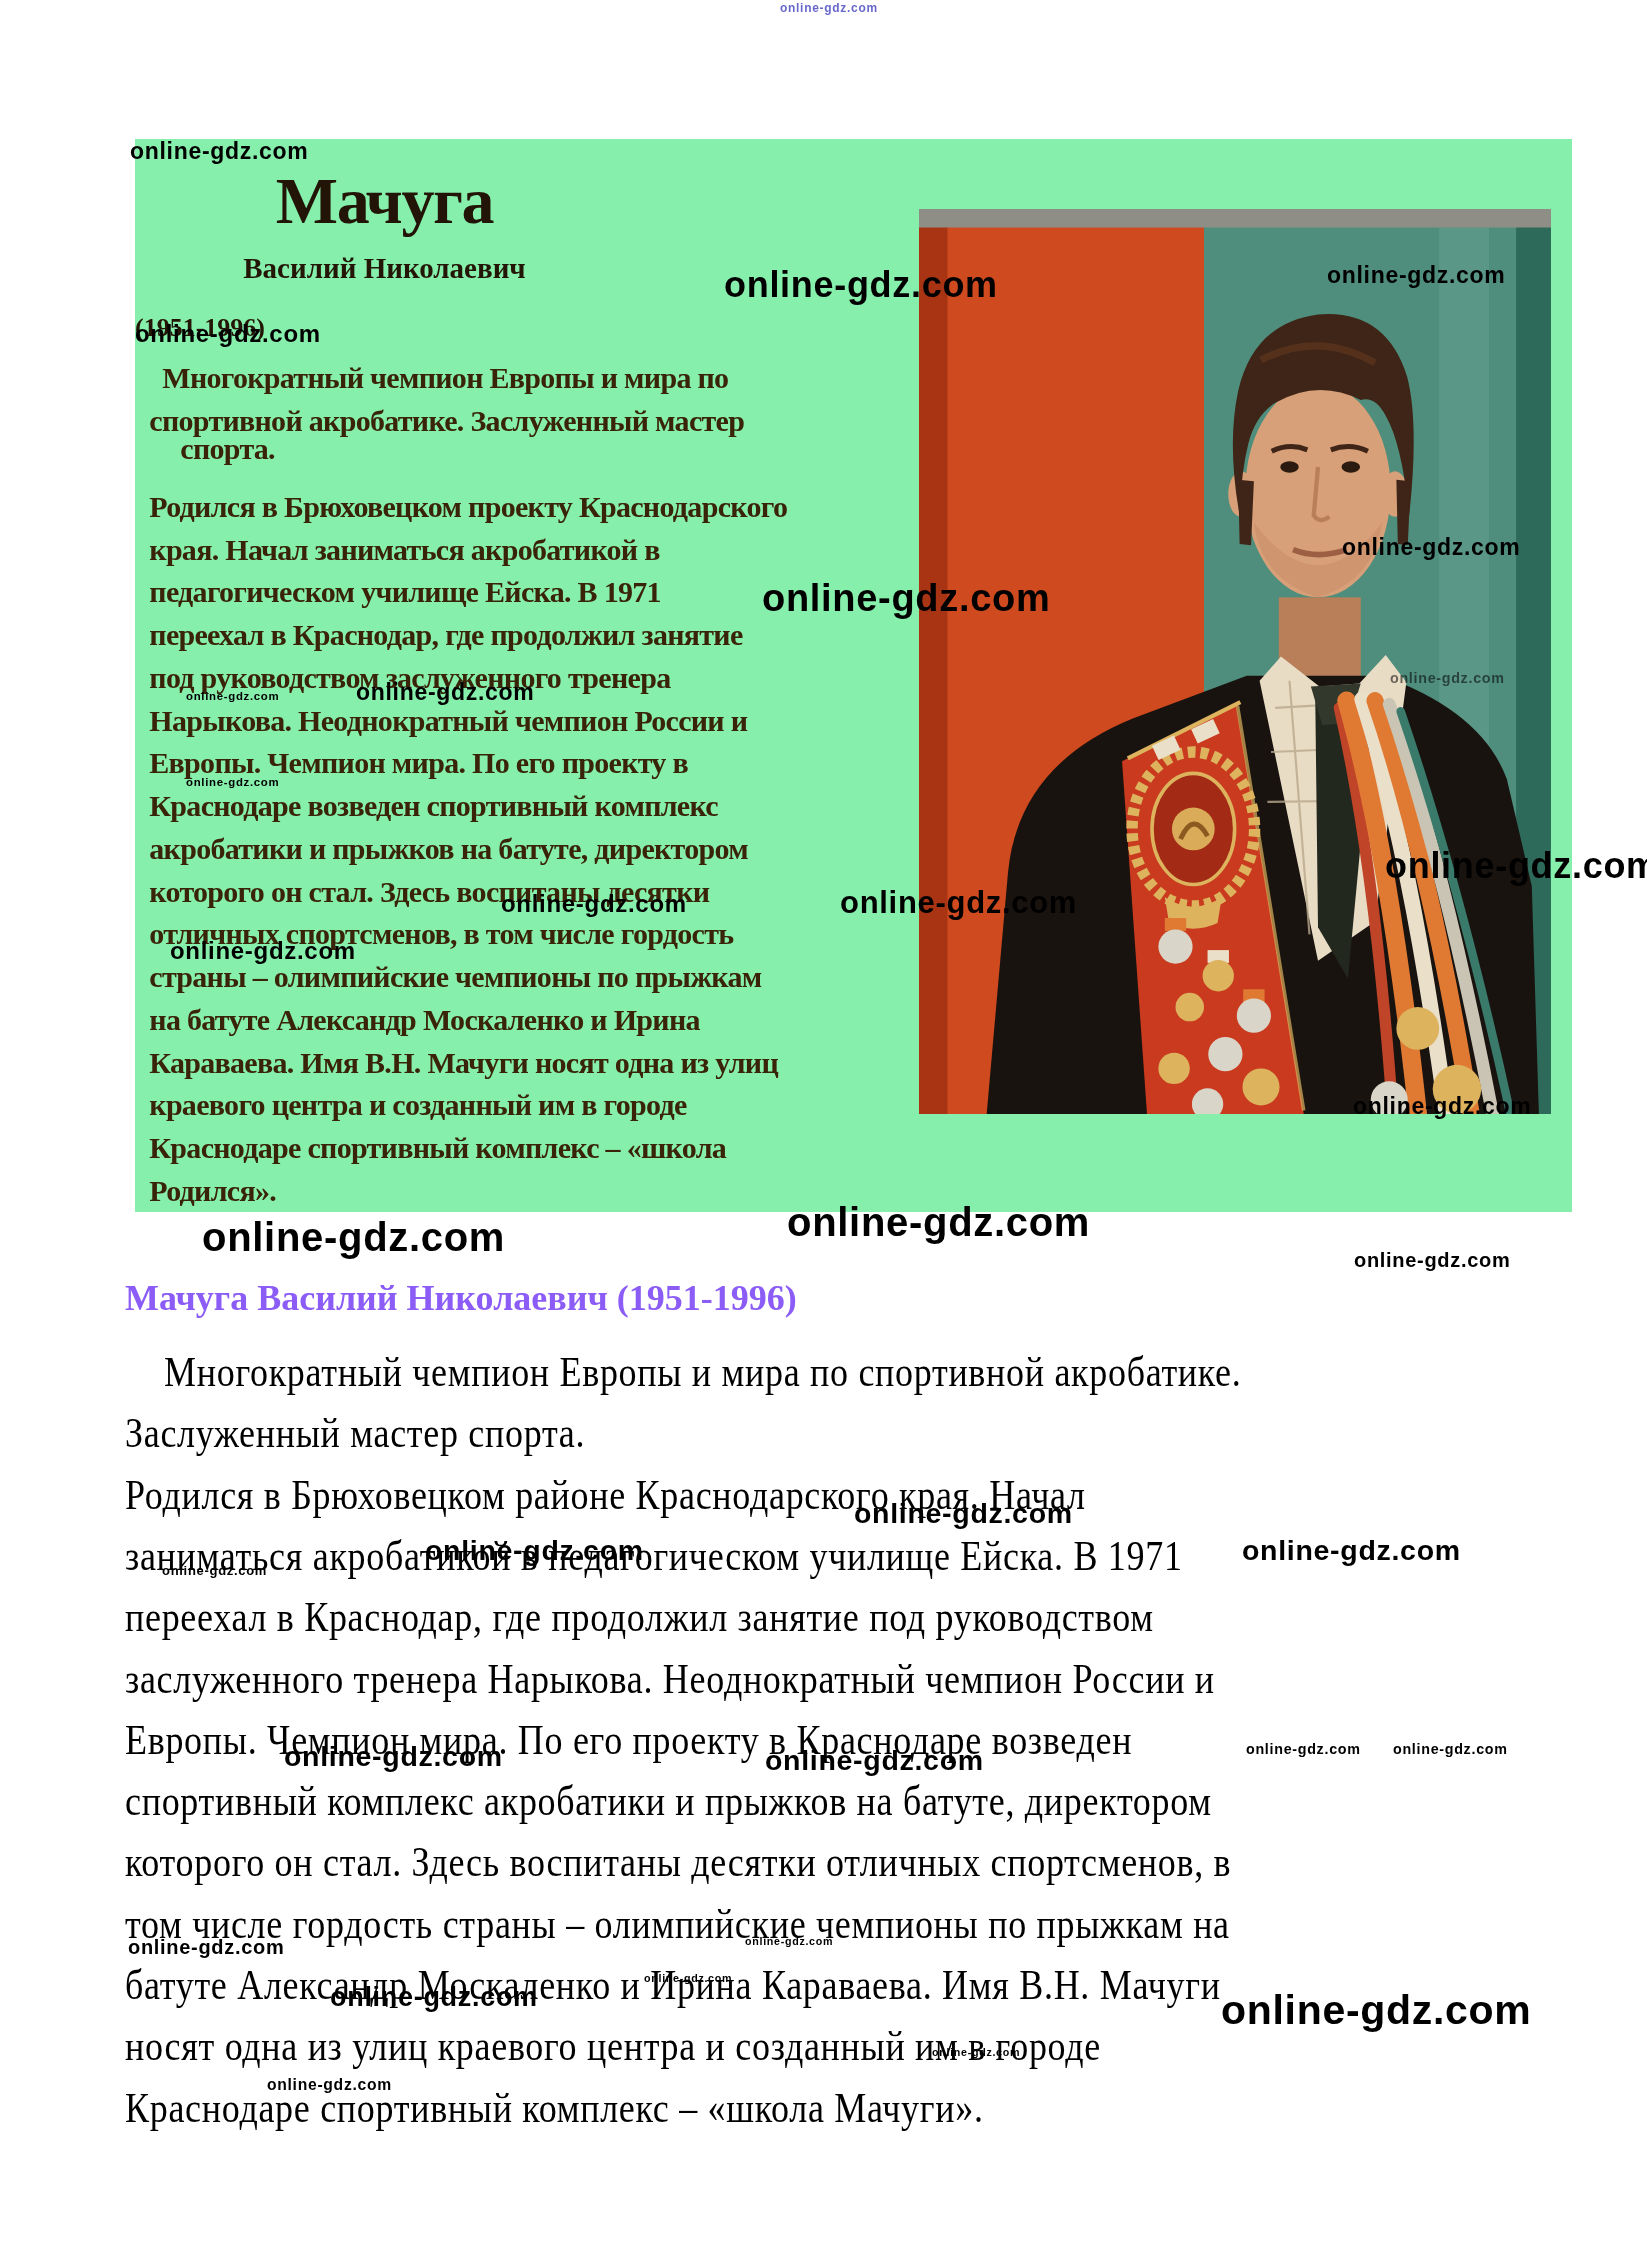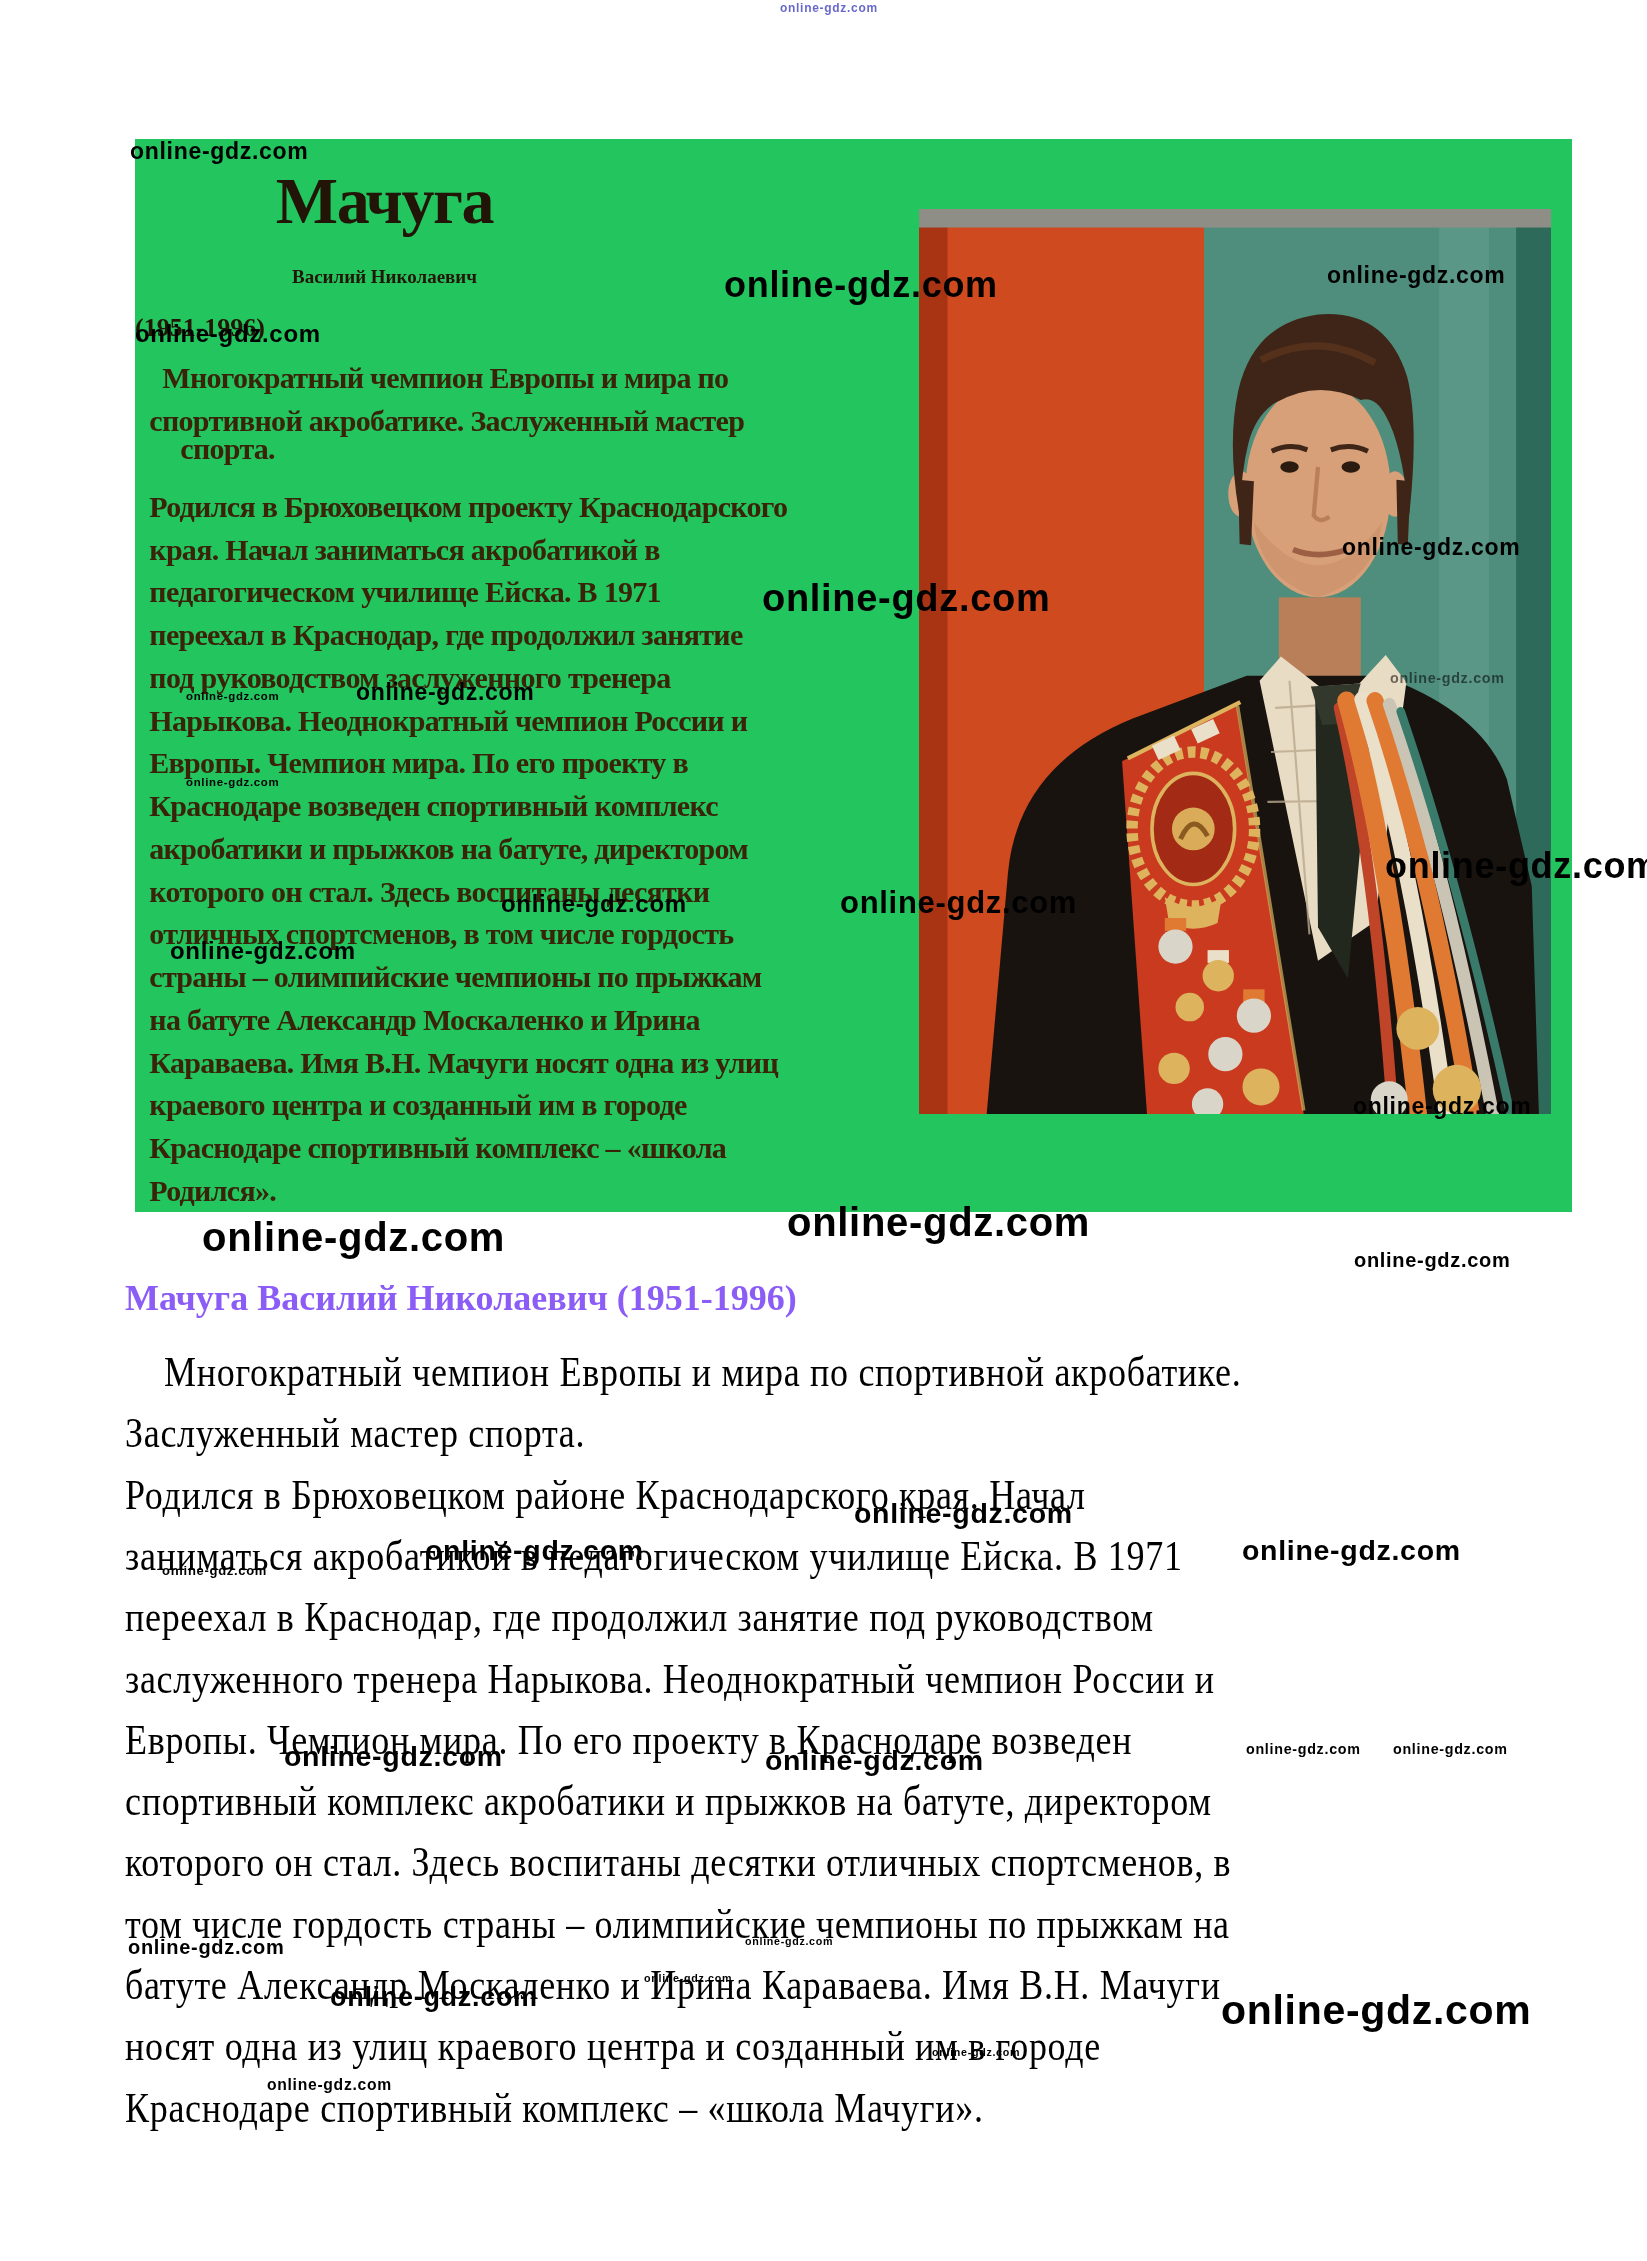--- a/index.html
+++ b/index.html
@@ -2,22 +2,22 @@
 <html style="--ph-red: #cf4a1e; --ph-redDark: #a83414; --ph-teal: #4f8e7c; --ph-tealDark: #2e6a5a; --ph-tealLight: #7cb3a2; --ph-grey: #8e8e86; --ph-suit: #191310; --ph-shirt: #e9dcc4; --ph-shirtLine: #b8a78c; --ph-tie: #23281e; --ph-tieKnot: #32382c; --ph-skin: #d7a078; --ph-skinShadow: #b97f58; --ph-hair: #3f2517; --ph-hairLight: #6b3e22; --ph-sash: #c93a1f; --ph-sashDark: #a32a14; --ph-gold: #ddb35e; --ph-medalSilver: #d9d6c9; --ph-ribbonOrange: #e07a33; --ph-ribbonWhite: #eadfc8; --ph-ribbonGrey: #c9c4b4; --ph-ribbonRed: #c04428; --ph-ribbonTeal: #3a7a6a; --wm-top-color: #4343bf;font-size:11.4px"><head>
 <meta charset="utf-8">
 <style>
   html,body{margin:0;padding:0;background:#ffffff;}
   #page{position:relative;width:1648px;height:2261px;background:#ffffff;overflow:hidden;
         font-family:"Liberation Serif",serif;}
   
   #card{position:absolute;left:135px;top:139px;width:1437px;height:1073px;}
   .card-title{position:absolute;left:0;top:28.5px;width:499px;text-align:center;
               font-weight:700;font-size:66px;letter-spacing:-1.4px;color:#221406;line-height:1;}
-  .card-subtitle{position:absolute;left:0;top:128px;width:499px;text-align:center;
-              font-weight:700;font-size:19px;color:#241606;line-height:1.1;}
+  .card-subtitle{position:absolute;left:0;top:114px;width:499px;text-align:center;
+              font-weight:700;font-size:29px;color:#241606;line-height:1.1;}
   .card-years{position:absolute;left:0;top:175px;width:499px;text-align:left;
               font-weight:700;font-size:26px;color:#241606;line-height:1.1;}
   .card-line{position:absolute;left:14.3px;width:780px;white-space:nowrap;overflow:visible;
              font-weight:700;font-size:30px;letter-spacing:-0.7px;color:#3a2409;line-height:1;}
   
   #photo{position:absolute;left:919px;top:209px;width:632px;height:905px;display:block;}
   
   .article-heading{position:absolute;left:125px;top:1279px;white-space:nowrap;
              font-weight:700;font-size:36px;color:#8b5cf6;line-height:1.1;}
   .article-line{position:absolute;left:125px;white-space:nowrap;font-weight:400;font-size:36px;
@@ -26,21 +26,21 @@
   .wm{position:absolute;white-space:nowrap;line-height:1;color:#000;
       font-family:"Liberation Sans",sans-serif;font-weight:700;letter-spacing:0.7px;}
   .wm-top{color:var(--wm-top-color,#4343bf);opacity:.8;}
   .wm-faint{opacity:.55;}
 </style>
 </head>
 <body>
 
 <div id="page">
 
-  <div id="card" style="background: #22c55e;">
+  <div id="card" style="background: #86efac;">
     <div class="card-title">Мачуга</div>
     <div class="card-subtitle">Василий Николаевич</div>
     <div class="card-years">(1951-1996)</div>
     <div id="card-lines">
         <div class="card-line" style="top: 224px; text-indent: 13px;">Многократный чемпион Европы и мира по</div>
         <div class="card-line" style="top: 267px;">спортивной акробатике. Заслуженный мастер</div>
         <div class="card-line" style="top: 295px; margin-left: 31px;">спорта.</div>
         <div class="card-line" style="top: 353px;">Родился в Брюховецком проекту Краснодарского</div>
         <div class="card-line" style="top: 396px;">края. Начал заниматься акробатикой в</div>
         <div class="card-line" style="top: 438px;">педагогическом училище Ейска. В 1971</div>

